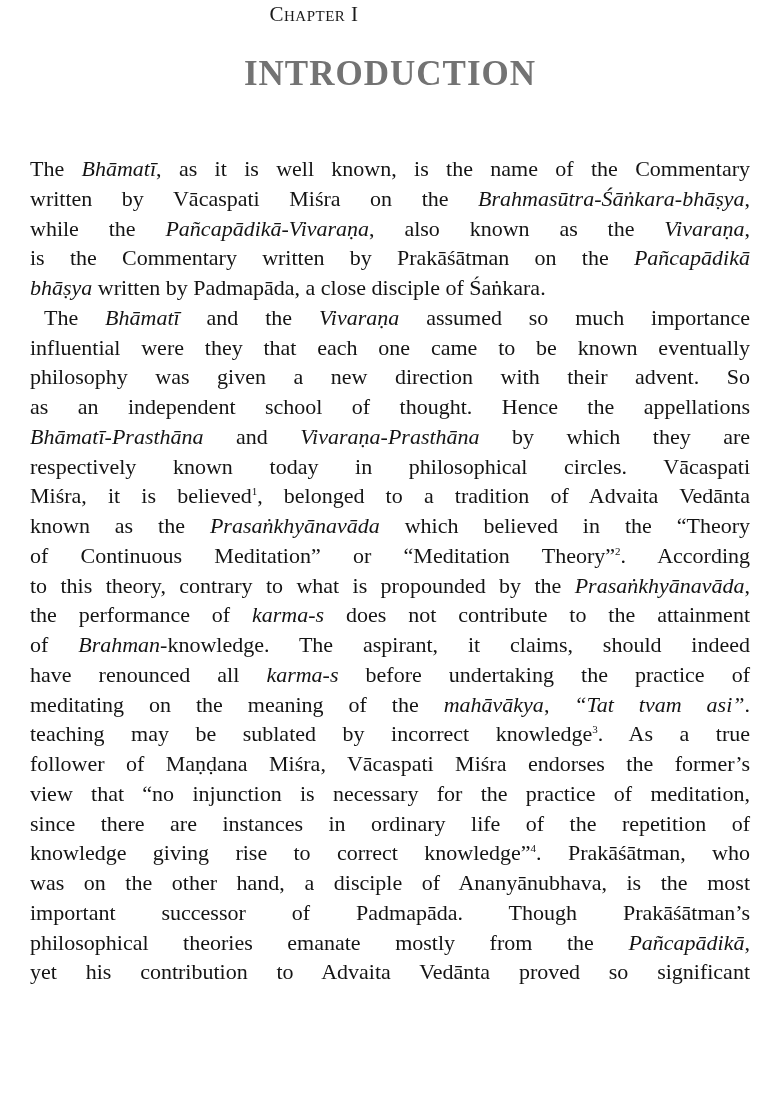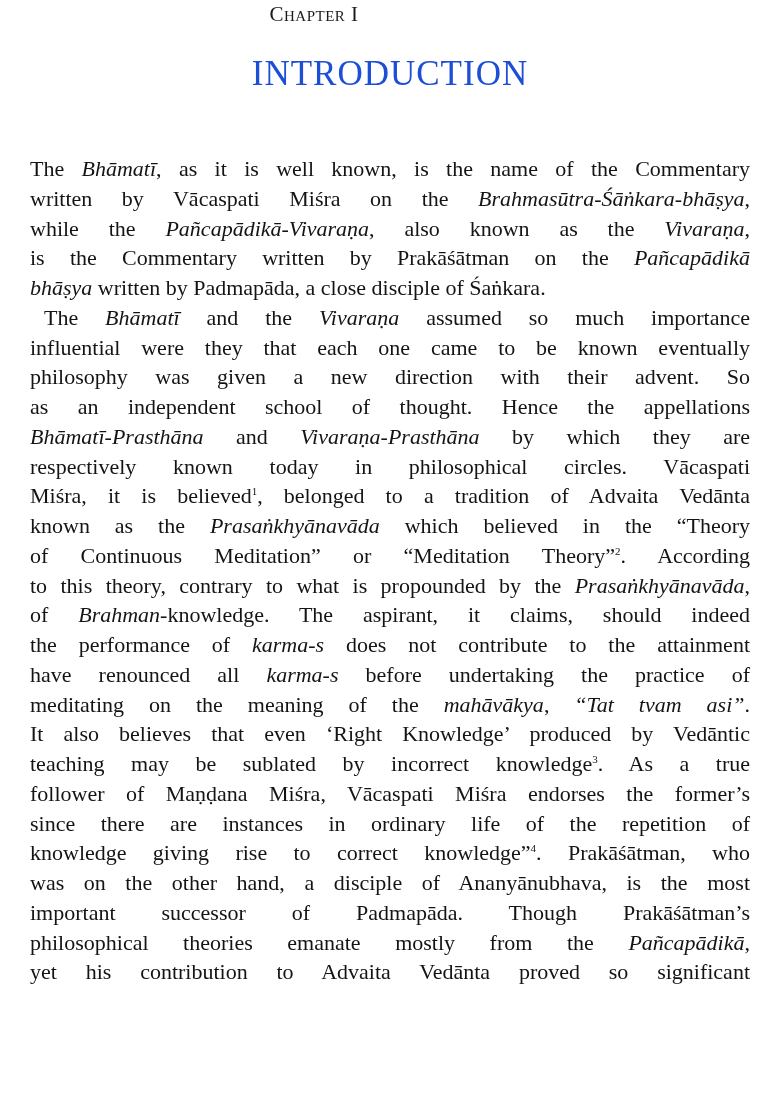--- a/index.html
+++ b/index.html
@@ -33,23 +33,23 @@
       letter-spacing: 0.5px;
       color: #1a1a1a;
     }
     .chapter-title {
       position: absolute;
       top: 54px;
       left: 0;
       width: 780px;
       text-align: center;
       font-size: 35px;
-      font-weight: normal;
+      font-weight: bold;
       letter-spacing: 1px;
-      color: #1d4ed8;
+      color: #737373;
     }
     .body-text {
       position: absolute;
       left: 30px;
       top: 154px;
       width: 720px;
     }
     .line {
       display: block;
       height: 29.75px;
@@ -90,27 +90,27 @@
       <span class="line indent"><span>The </span><em>Bhāmatī</em><span> and the </span><em>Vivaraṇa</em><span> assumed so much importance</span></span>
       <span class="line"><span>influential were they that each one came to be known eventually</span></span>
       <span class="line"><span>philosophy was given a new direction with their advent. So</span></span>
       <span class="line"><span>as an independent school of thought. Hence the appellations</span></span>
       <span class="line"><em>Bhāmatī-Prasthāna</em><span> and </span><em>Vivaraṇa-Prasthāna</em><span> by which they are</span></span>
       <span class="line"><span>respectively known today in philosophical circles. Vācaspati</span></span>
       <span class="line"><span>Miśra, it is believed</span><sup>1</sup><span>, belonged to a tradition of Advaita Vedānta</span></span>
       <span class="line"><span>known as the </span><em>Prasaṅkhyānavāda</em><span> which believed in the “Theory</span></span>
       <span class="line"><span>of Continuous Meditation” or “Meditation Theory”</span><sup>2</sup><span>. According</span></span>
       <span class="line"><span>to this theory, contrary to what is propounded by the </span><em>Prasaṅkhyānavāda</em><span>,</span></span>
+      <span class="line"><span>the performance of </span><em>karma-s</em><span> does not contribute to the attainment</span></span>
       <span class="line"><span>of </span><em>Brahman</em><span>-knowledge. The aspirant, it claims, should indeed</span></span>
-      <span class="line"><span>the performance of </span><em>karma-s</em><span> does not contribute to the attainment</span></span>
       <span class="line"><span>have renounced all </span><em>karma-s</em><span> before undertaking the practice of</span></span>
       <span class="line"><span>meditating on the meaning of the </span><em>mahāvākya</em><span>, </span><em>“Tat tvam asi”</em><span>.</span></span>
-      <span class="line"><span>It also believes that even ‘Right Knowledge’ produced by Vedāntic</span></span>
       <span class="line"><span>teaching may be sublated by incorrect knowledge</span><sup>3</sup><span>. As a true</span></span>
       <span class="line"><span>follower of Maṇḍana Miśra, Vācaspati Miśra endorses the former’s</span></span>
+      <span class="line"><span>view that “no injunction is necessary for the practice of meditation,</span></span>
       <span class="line"><span>since there are instances in ordinary life of the repetition of</span></span>
       <span class="line"><span>knowledge giving rise to correct knowledge”</span><sup>4</sup><span>. Prakāśātman, who</span></span>
       <span class="line"><span>was on the other hand, a disciple of Ananyānubhava, is the most</span></span>
       <span class="line"><span>important successor of Padmapāda. Though Prakāśātman’s</span></span>
       <span class="line"><span>philosophical theories emanate mostly from the </span><em>Pañcapādikā</em><span>,</span></span>
       <span class="line"><span>yet his contribution to Advaita Vedānta proved so significant</span></span>
     </div>
 </div>
 
 </body></html>

